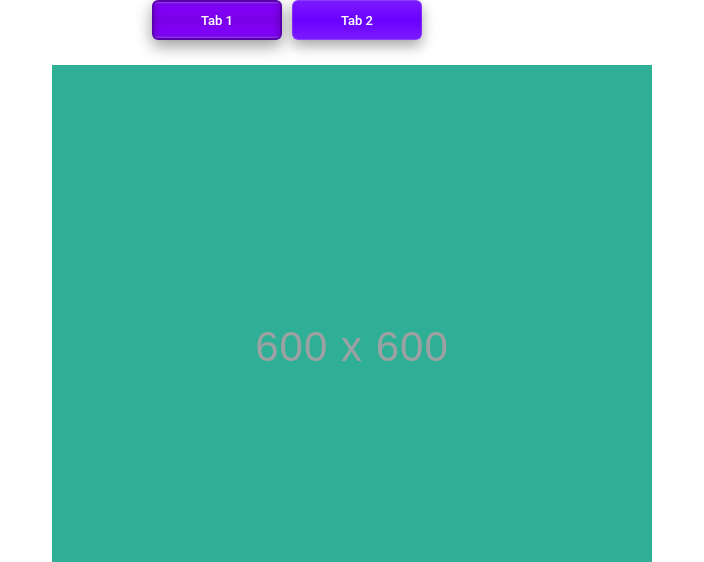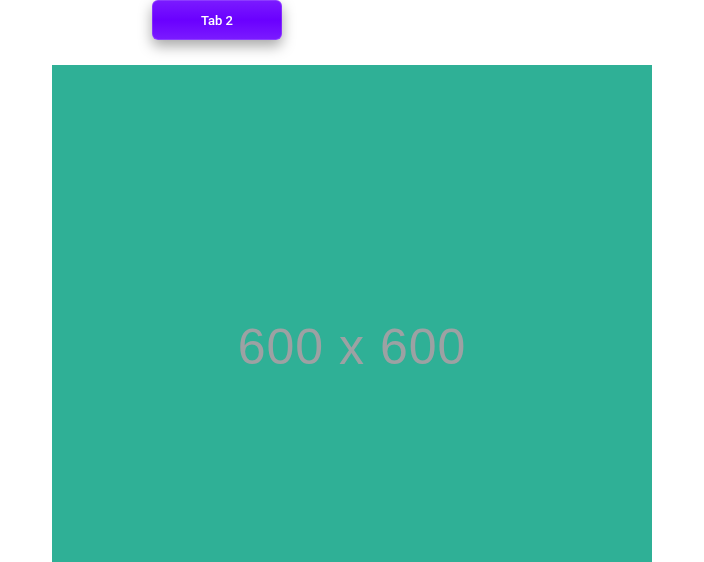--- a/index.html
+++ b/index.html
@@ -48,32 +48,35 @@
       margin-left: 52px;
       width: 600px;
       height: 497px;
       background: #2fb096;
       display: flex;
       align-items: center;
       justify-content: center;
       overflow: hidden;
     }
     .placeholder-text {
-      font-size: 50px;
+      font-size: 42px;
       font-weight: 500;
       color: #9da1a3;
       letter-spacing: 1px;
       margin-top: 66px;
       font-family: Helvetica, Arial, sans-serif;
     }
   </style>
 </head>
 <body>
 
 <div class="tabs-container">
+  <div class="tab tab-active">
+    <span>Tab 1</span>
+  </div>
   <div class="tab tab-inactive">
     <span>Tab 2</span>
   </div>
 </div>
 
 <div class="content-panel">
   <div class="placeholder-text">600 x 600</div>
 </div>
 
 </body></html>

